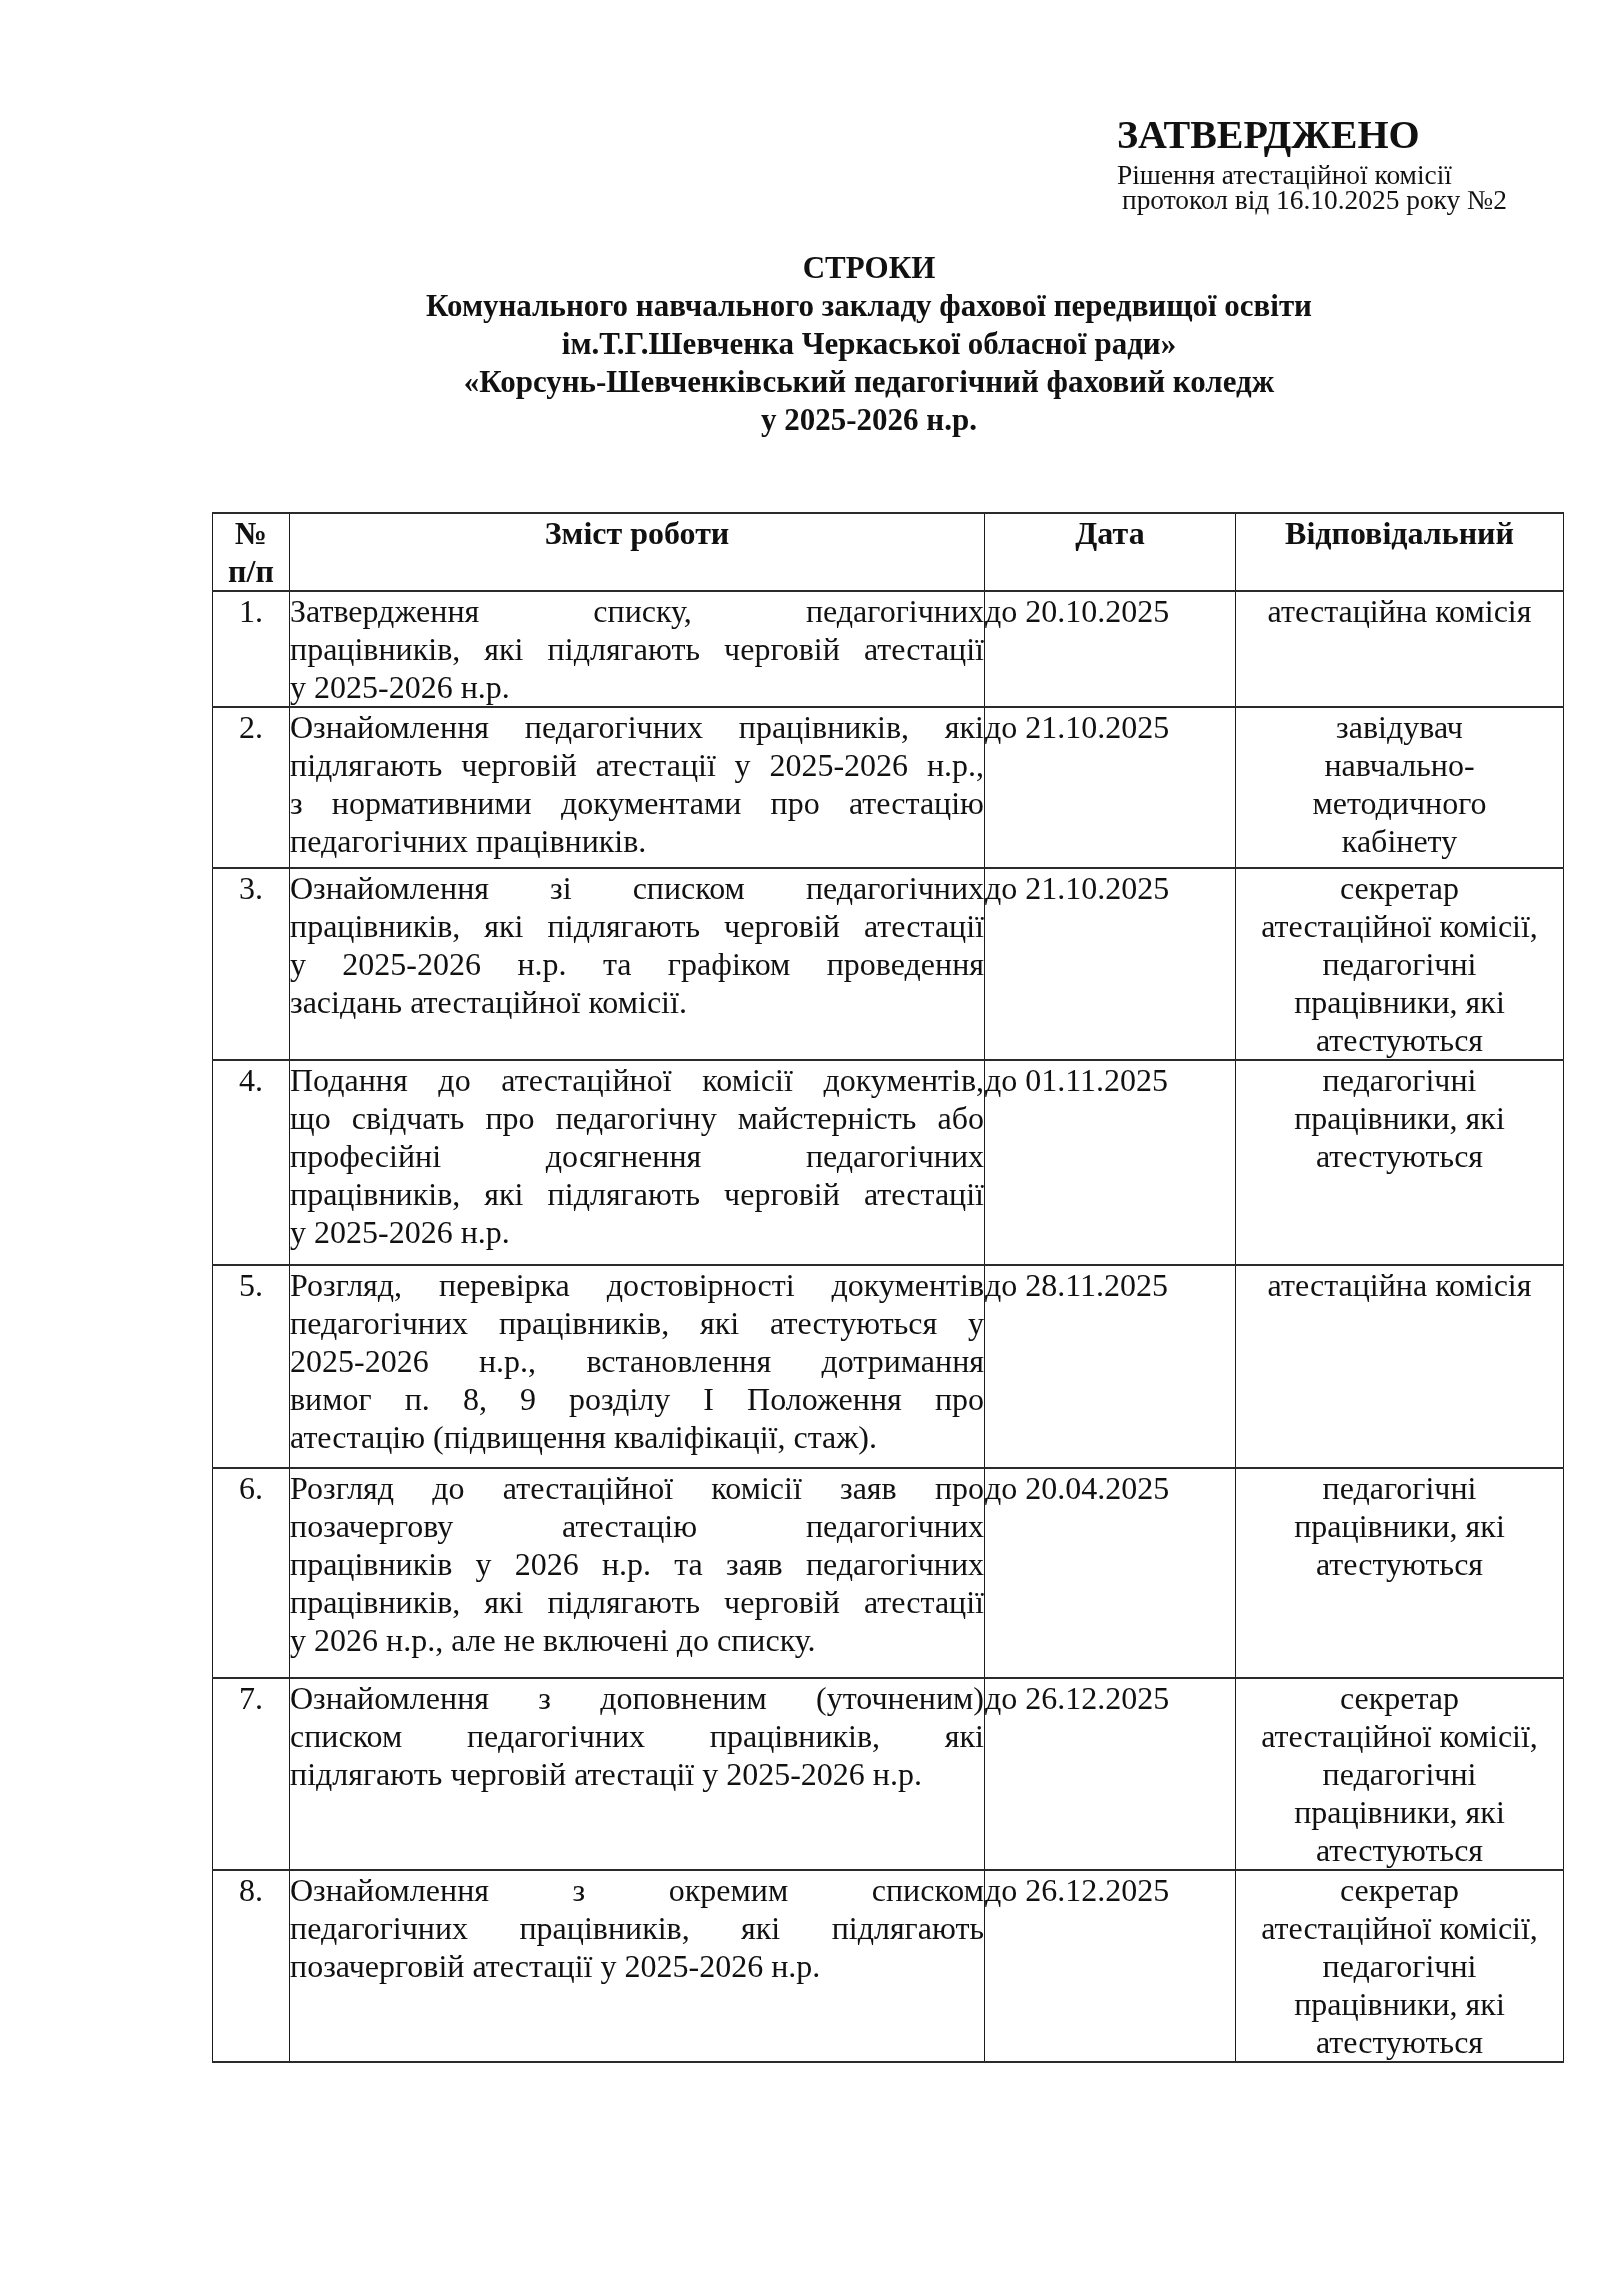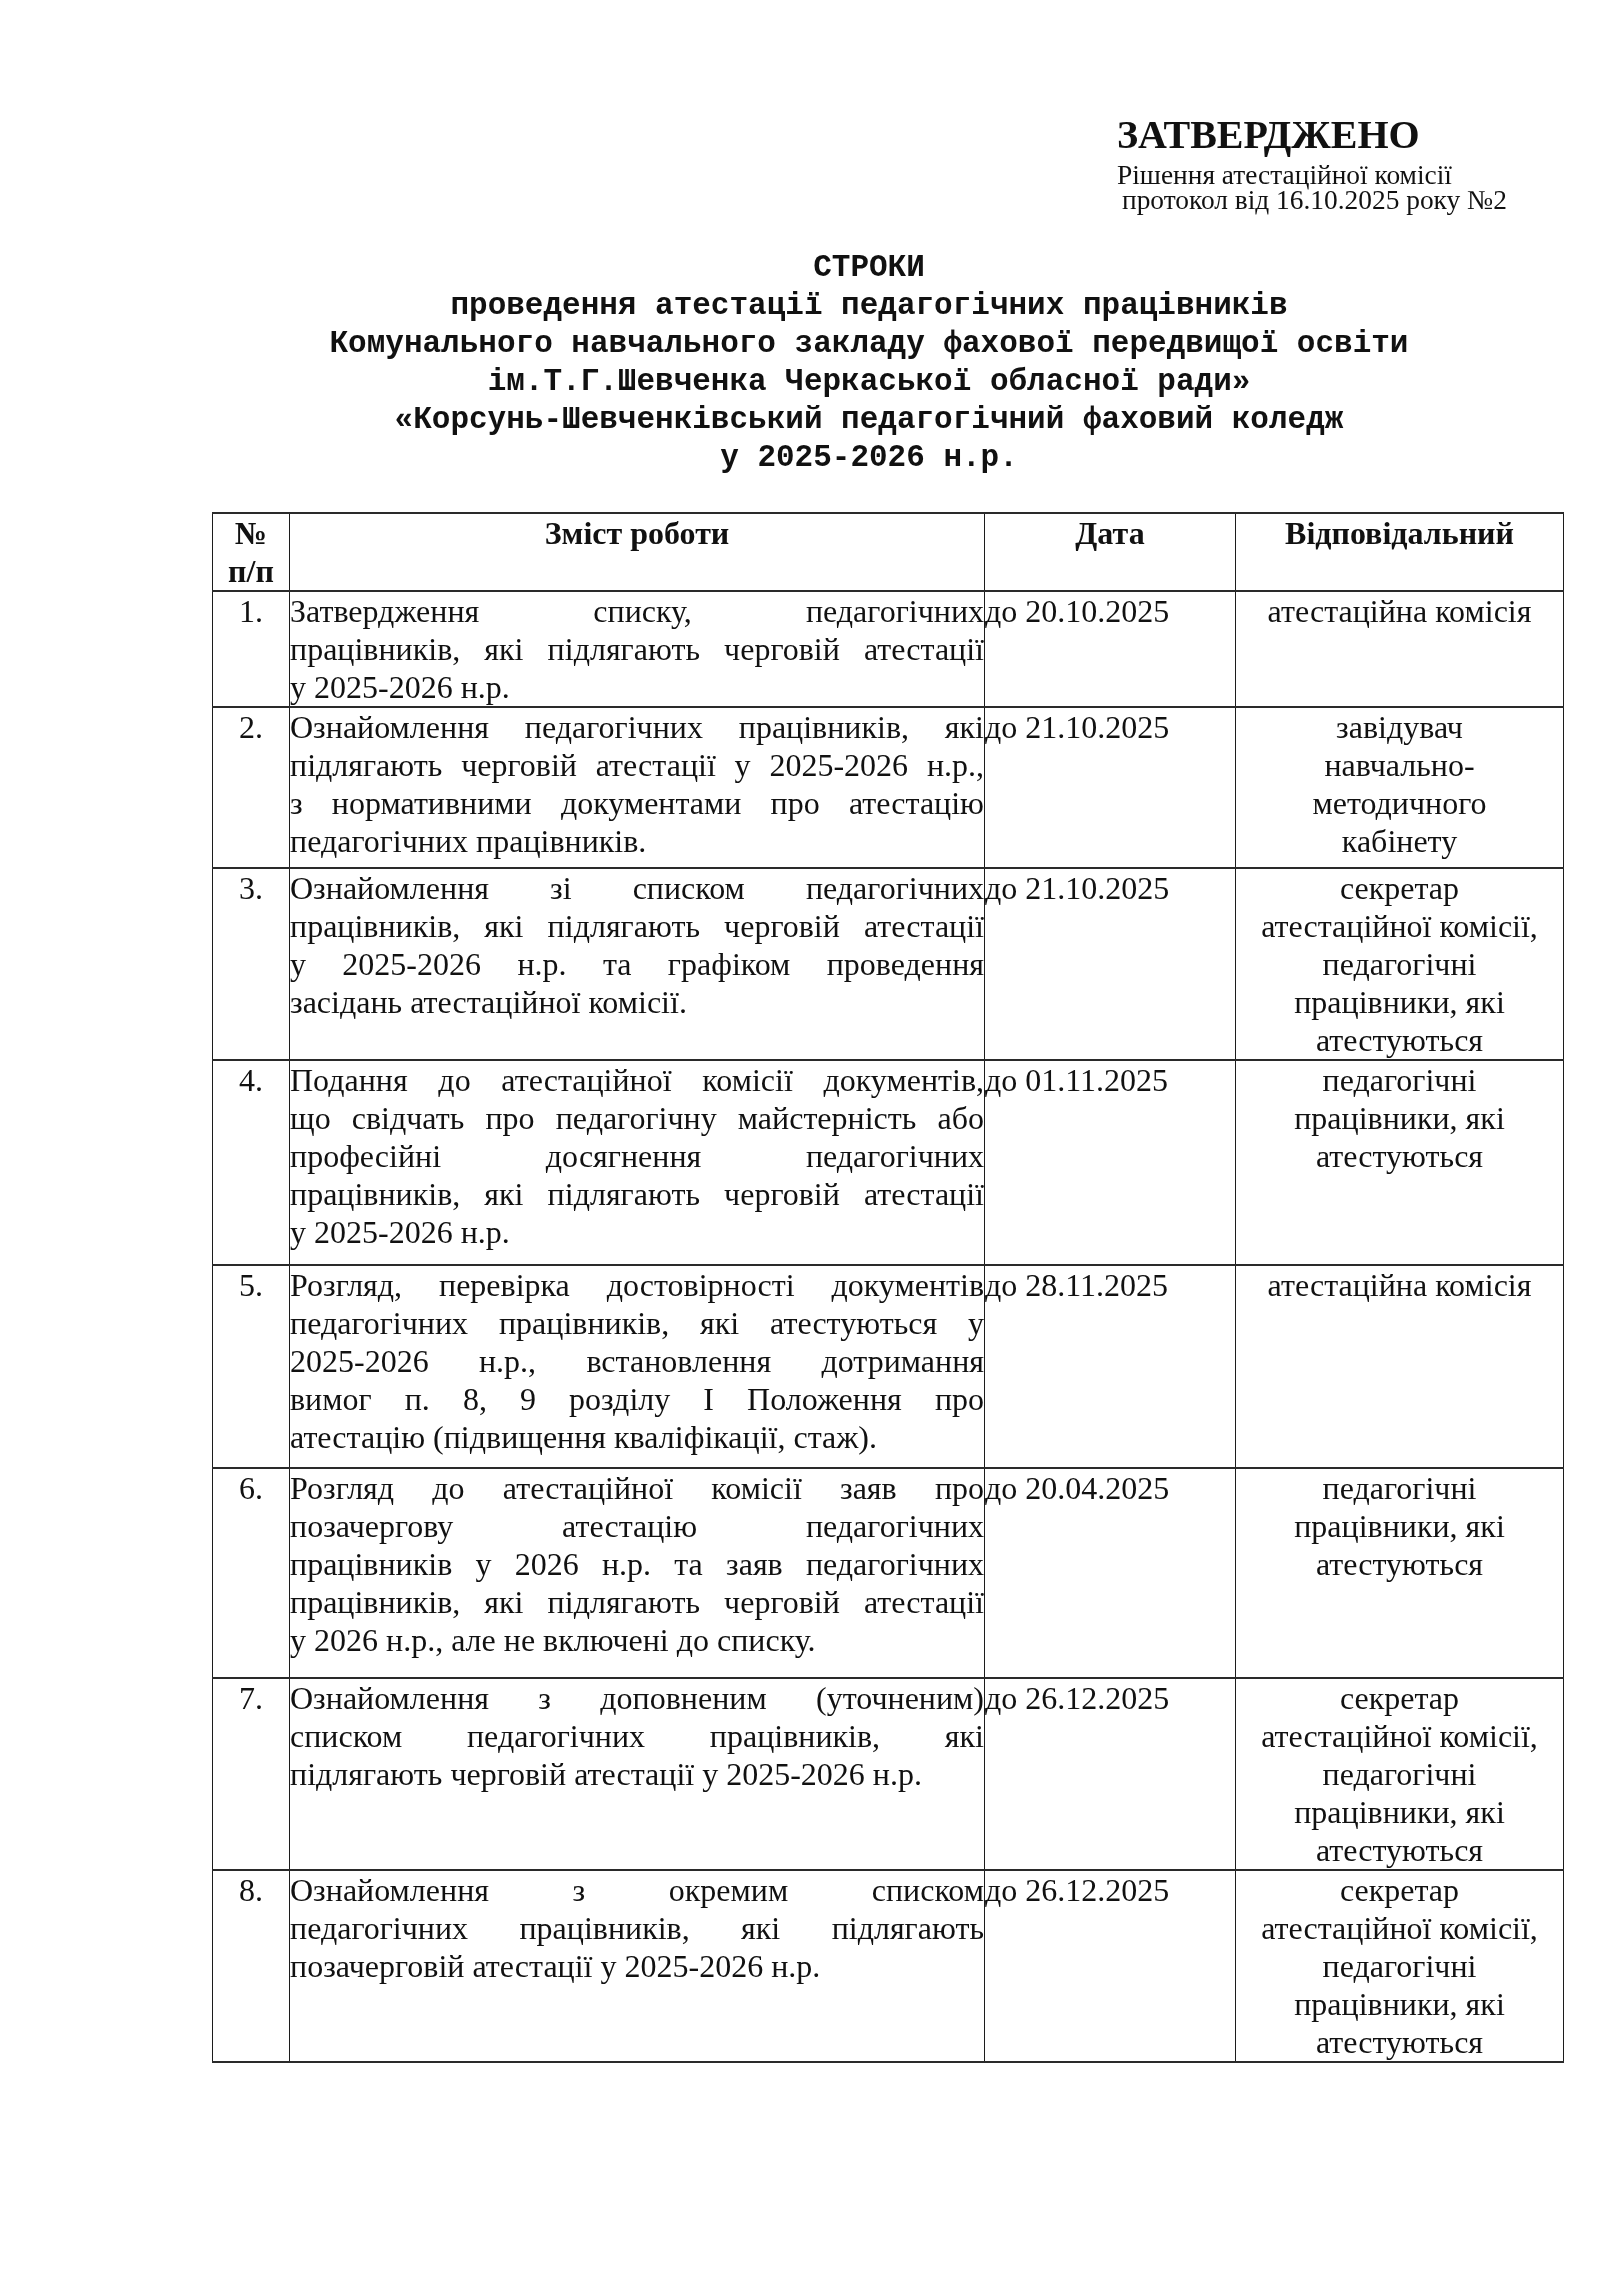--- a/index.html
+++ b/index.html
@@ -14,21 +14,21 @@
   .approve-line {
     position: absolute; font-size: 27.4px; line-height: 31px; white-space: nowrap;
   }
   .approve-line.l1 { left: 1117px; top: 160px; }
   .approve-line.l2 { left: 1122px; top: 185px; text-align: center; }
 
   .doc-title {
     position: absolute; left: 281px; top: 249px; width: 1176px;
     text-align: center; font-weight: bold; font-size: 31px; line-height: 38px;
   }
-  .doc-title div { white-space: nowrap; font-family: Liberation Mono, monospace; }
+  .doc-title div { white-space: nowrap; }
 
   table.schedule {
     position: absolute; left: 212px; top: 512px;
     width: 1352px; border-collapse: collapse; table-layout: fixed;
     font-size: 32px; line-height: 38px;
   }
   table.schedule td, table.schedule th {
     border-left: 1.5px solid #1c1c1c; border-right: 1.5px solid #1c1c1c;
     border-top: 2px solid #2a2a2a; border-bottom: 2px solid #2a2a2a;
     vertical-align: top; padding: 0; box-sizing: border-box;
@@ -51,21 +51,20 @@
 <body>
 
 <div>
   <div class="approve-title">ЗАТВЕРДЖЕНО</div>
   <div class="approve-line l1">Рішення атестаційної комісії</div>
   <div class="approve-line l2"> протокол від 16.10.2025 року №2</div>
 </div>
 
 <div class="doc-title">
   <div>СТРОКИ</div>
-  <div>проведення атестації педагогічних працівників</div>
   <div>Комунального навчального закладу фахової передвищої освіти</div>
   <div>ім.Т.Г.Шевченка Черкаської обласної ради»</div>
   <div>«Корсунь-Шевченківський педагогічний фаховий коледж</div>
   <div>у 2025-2026 н.р.</div>
 </div>
 
 <table class="schedule">
   <colgroup>
     <col class="c-num">
       <col class="c-content">

